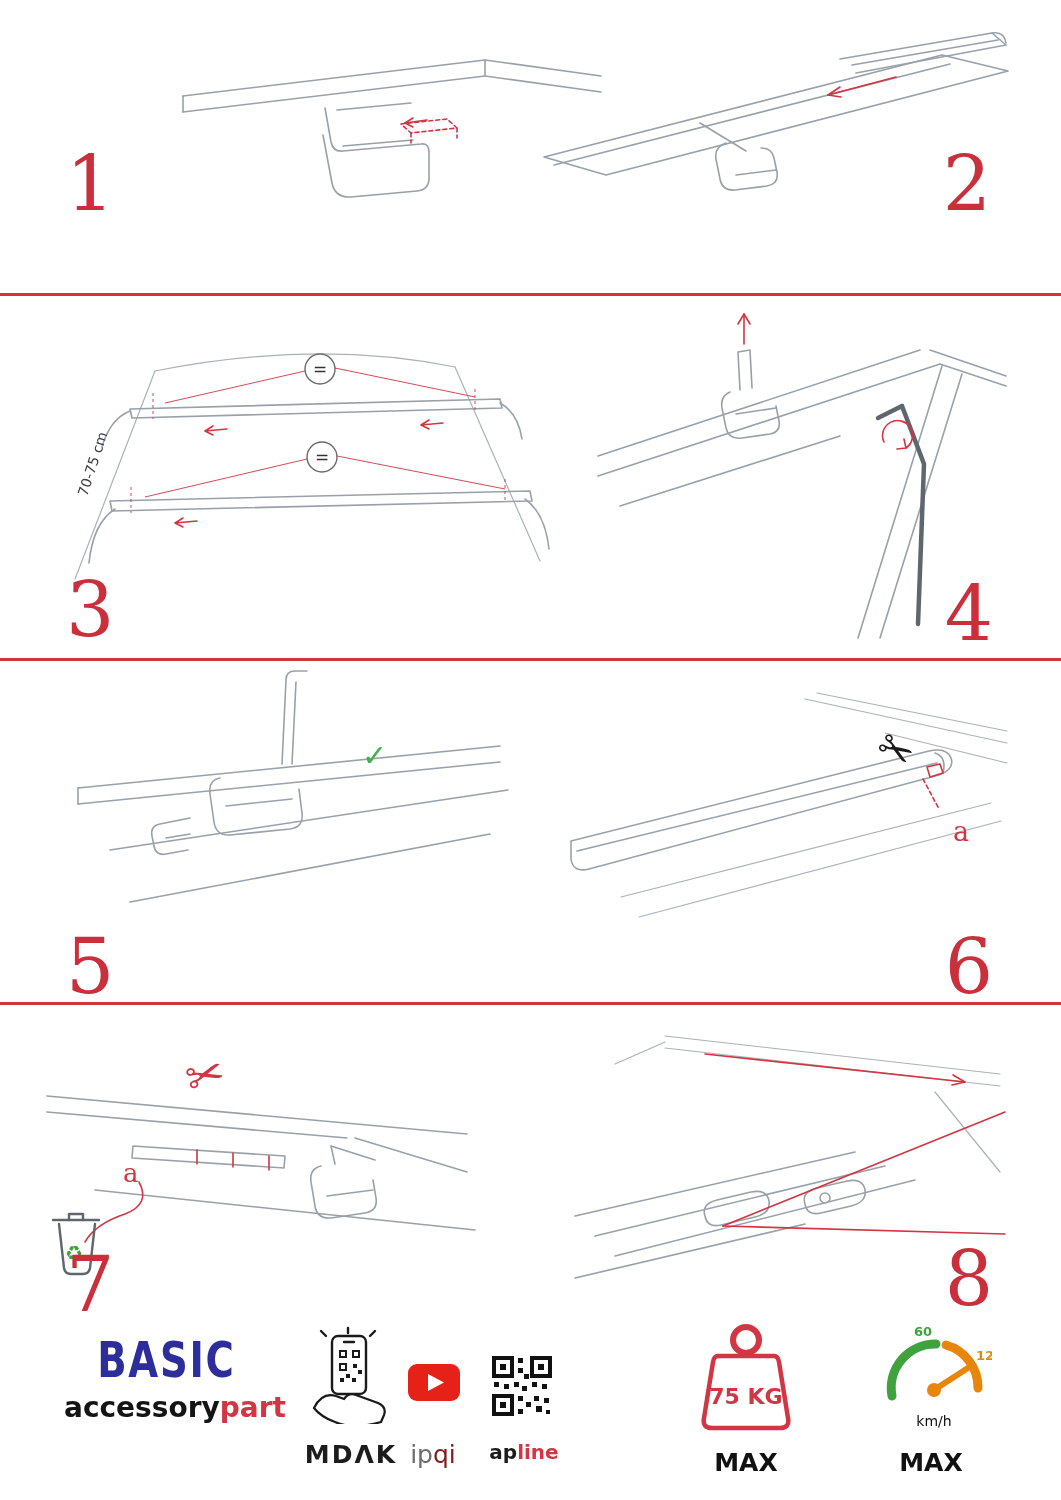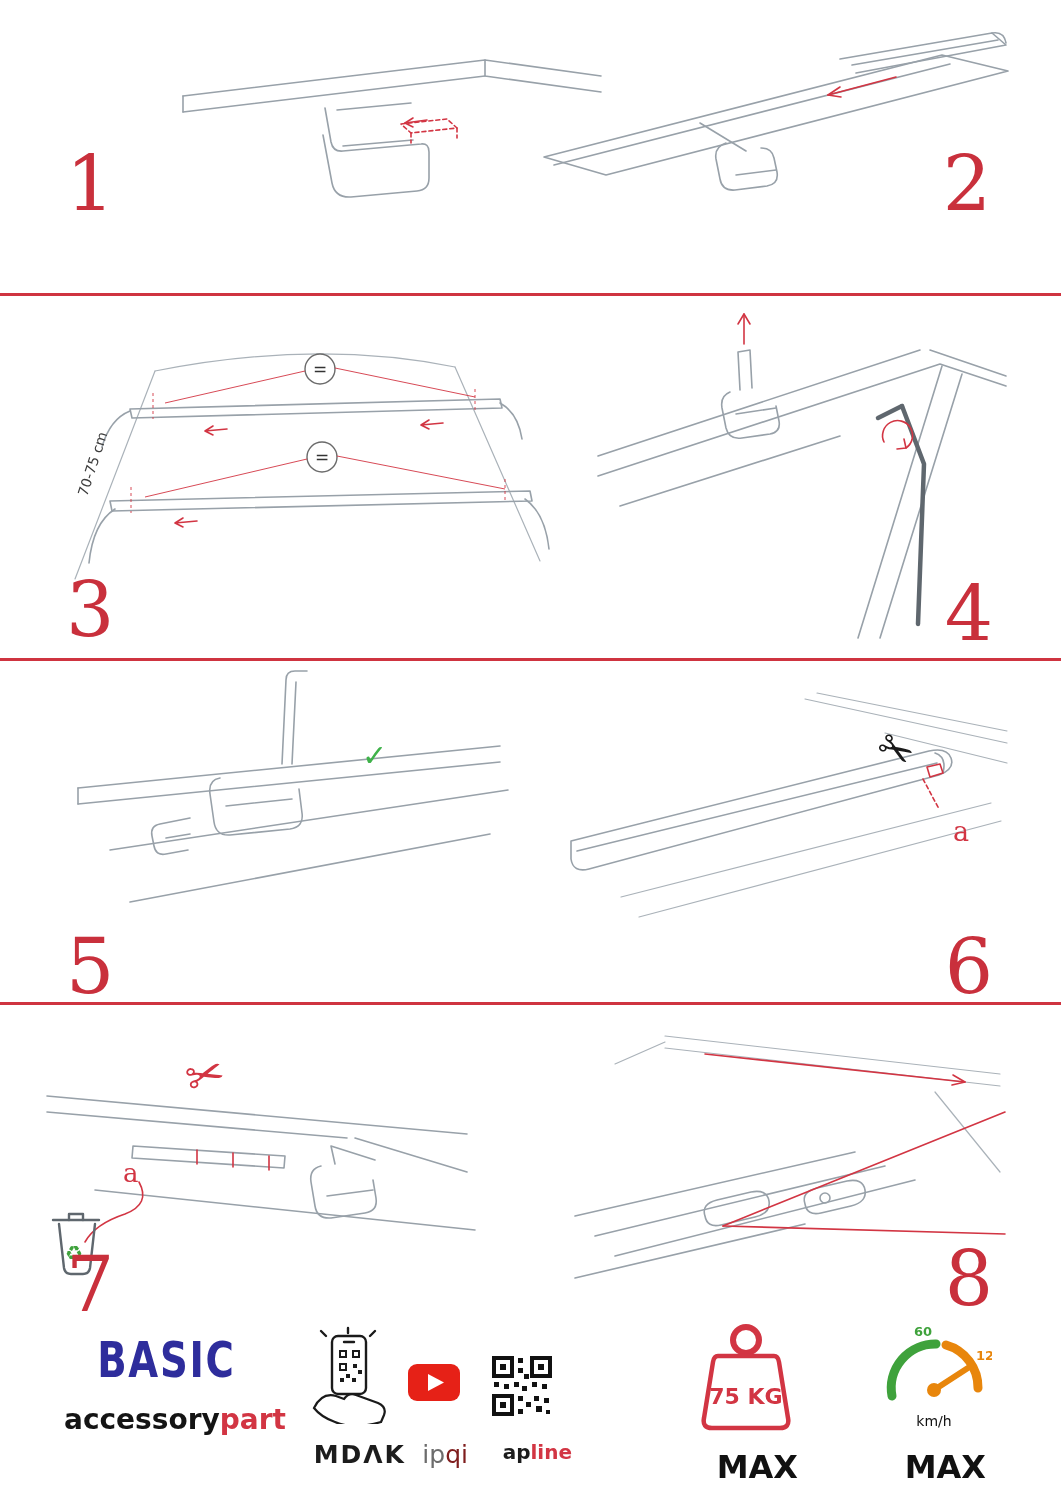--- a/index.html
+++ b/index.html
@@ -25,29 +25,29 @@
   .accent-thin{stroke:#d23543;fill:none;stroke-width:0.9;}
   .dark{stroke:#5f676e;fill:none;stroke-linecap:round;stroke-linejoin:round;}
   .red-text{fill:#d23543;}
   .green-text{fill:#3fb24a;}
   
   .brand-block{position:absolute;left:64px;top:16px;width:205px;text-align:center;}
   .brand-name{
     display:inline-block;font-weight:bold;font-size:46px;line-height:1;color:#2e2d9c;
     letter-spacing:2px;transform:scale(0.84,1.1);transform-origin:center;
   }
-  .brand-sub{margin-top:24px;font-size:28px;font-weight:bold;line-height:1;color:#141414;letter-spacing:0px;}
+  .brand-sub{margin-top:12px;font-size:28px;font-weight:bold;line-height:1;color:#141414;letter-spacing:0px;}
   .brand-sub .red{color:#d23543;font-weight:bold;}
-  .f-label{position:absolute;text-align:right;color:#1c1c1c;}
+  .f-label{position:absolute;text-align:center;color:#1c1c1c;}
   .lbl-mdak{left:296px;top:120px;width:110px;font-size:25px;letter-spacing:2px;font-weight:600;}
   .lbl-ipqi{left:398px;top:120px;width:70px;font-size:25px;color:#6c6c6c;}
   .lbl-ipqi .red{color:#7f1d1d;}
   .lbl-apline{left:476px;top:120px;width:96px;font-size:20px;font-weight:bold;}
   .lbl-apline .red{color:#d23543;}
-  .lbl-max{font-size:32px;font-weight:bold;color:#111;}
+  .lbl-max{font-size:25px;font-weight:bold;color:#111;}
   .lbl-max-weight{left:694px;top:128px;width:104px;}
   .lbl-max-speed{left:876px;top:128px;width:110px;}
   .icon-abs{position:absolute;}
 </style>
 </head>
 <body>
 
 <div class="section" id="sec1">
   <div class="step-number" style="left:66px;top:146px;">1</div>
 

